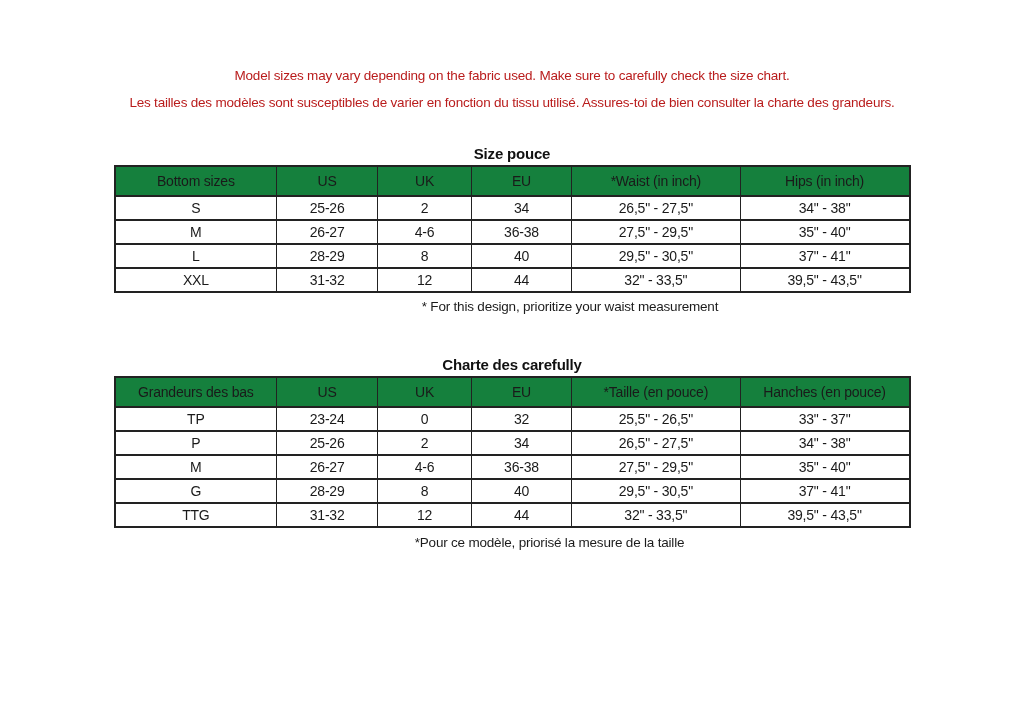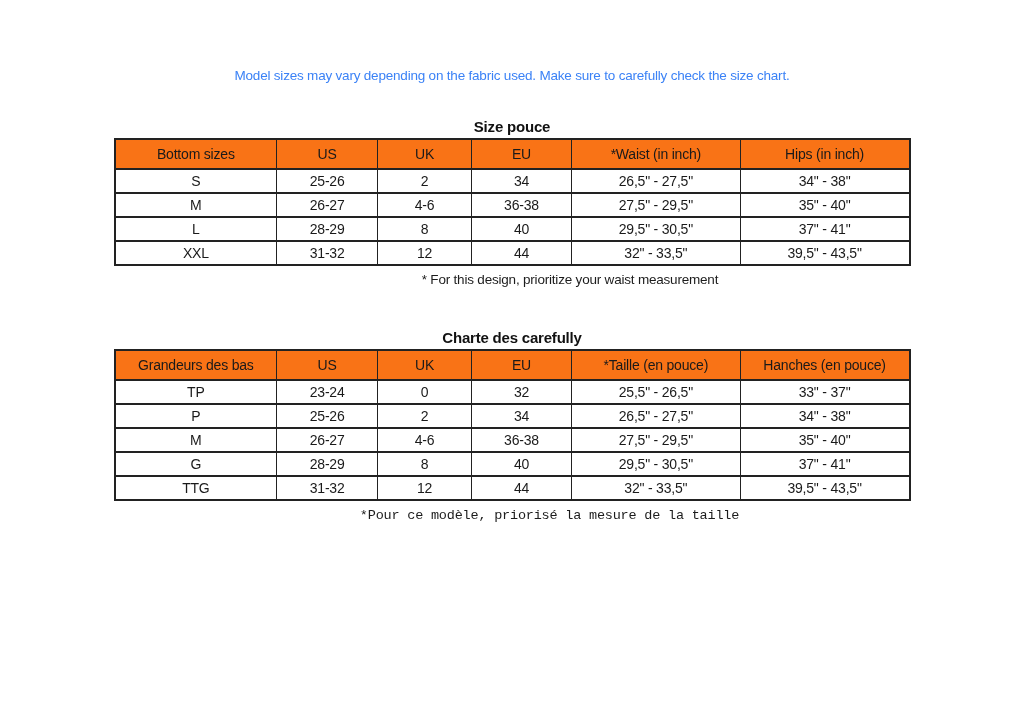--- a/index.html
+++ b/index.html
@@ -11,21 +11,21 @@
     background: #ffffff;
     font-family: "Liberation Sans", sans-serif;
     color: #1a1a1a;
     overflow: hidden;
   }
   .intro-line {
     text-align: center;
     font-size: 13.5px;
     line-height: 14px;
     letter-spacing: -0.2px;
-    color: #3b82f6;
+    color: #b91c1c;
   }
   .intro-line.first { margin-top: 69px; }
   .intro-line.second { margin-top: 13px; }
   .chart-title {
     text-align: center;
     font-size: 15px;
     line-height: 16px;
     font-weight: bold;
     letter-spacing: -0.2px;
     color: #111111;
@@ -48,50 +48,51 @@
     text-align: center;
     vertical-align: middle;
     font-size: 14px;
     letter-spacing: -0.2px;
     font-weight: normal;
     padding: 0;
     overflow: hidden;
     white-space: nowrap;
   }
   table.size-table thead th {
-    background: #f97316;
+    background: #15803d;
     height: 30px;
   }
   table.size-table tbody td {
     background: #ffffff;
     height: 24px;
   }
   col.c1 { width: 20.4%; }
   col.c2 { width: 12.7%; }
   col.c3 { width: 11.8%; }
   col.c4 { width: 12.6%; }
   col.c5 { width: 21.2%; }
   col.c6 { width: 21.3%; }
   .footnote {
     font-size: 13.5px;
     line-height: 14px;
     letter-spacing: -0.2px;
     color: #1c1c1c;
     text-align: center;
   }
   .footnote.en { margin: 7px 0 0 116px; }
-  .footnote.fr { margin: 8px 0 0 75px; font-family: Liberation Mono, monospace; }
+  .footnote.fr { margin: 8px 0 0 75px; }
 </style>
 </head>
 <body>
 
 <div class="page">
 
   <p class="intro-line first">Model sizes may vary depending on the fabric used. Make sure to carefully check the size chart.</p>
 
+  <p class="intro-line second">Les tailles des modèles sont susceptibles de varier en fonction du tissu utilisé. Assures-toi de bien consulter la charte des grandeurs.</p>
 
   <h2 class="chart-title en">Size pouce</h2>
 
   <table class="size-table">
     <colgroup>
       <col class="c1">
         <col class="c2">
         <col class="c3">
       <col class="c4">
         <col class="c5">

